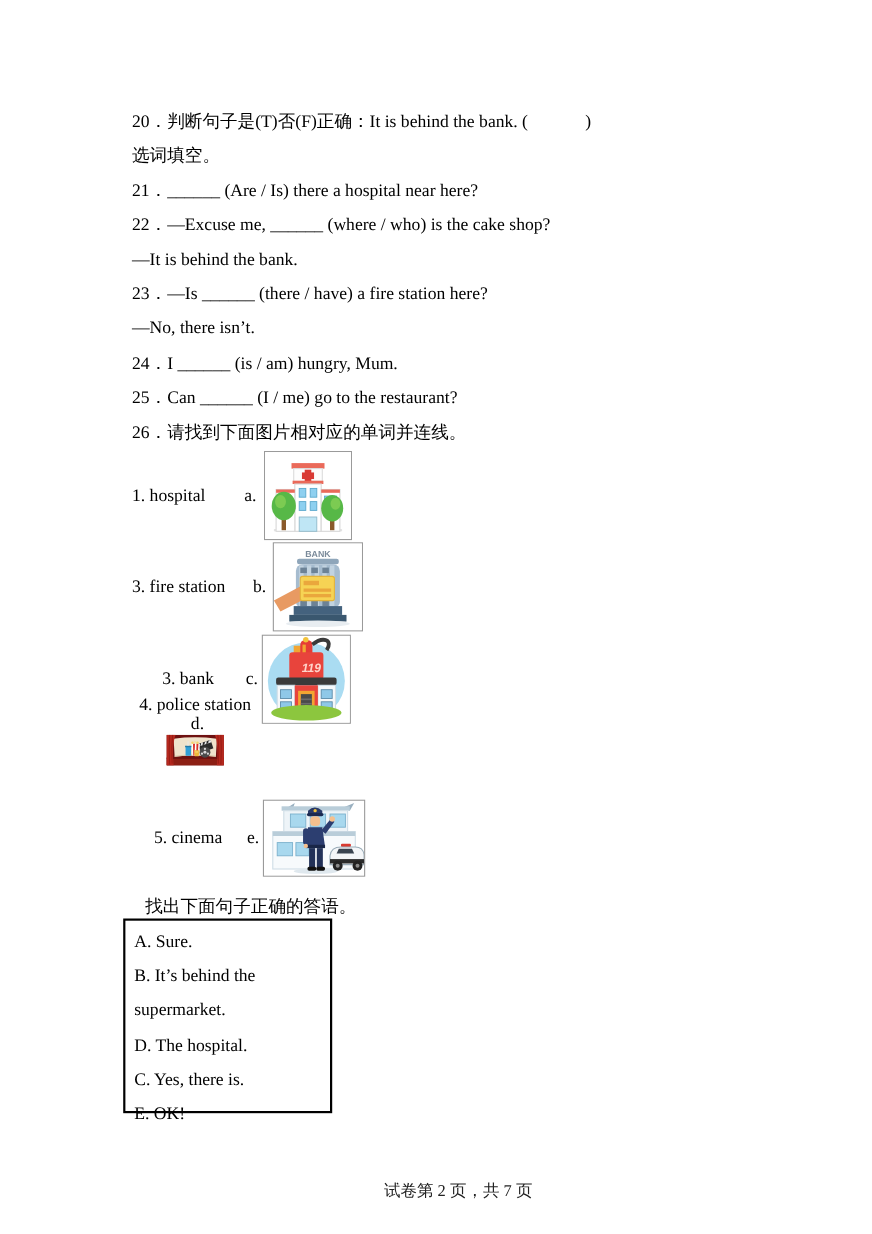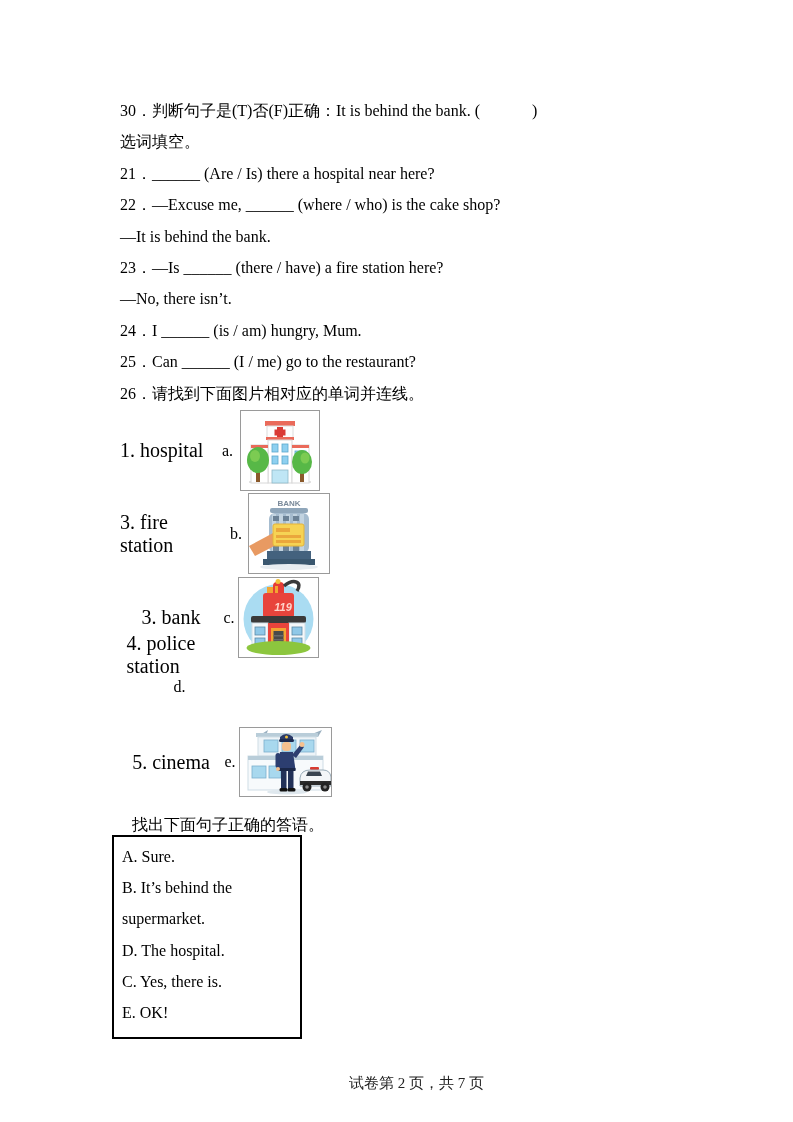--- a/index.html
+++ b/index.html
@@ -3,51 +3,51 @@
 <meta charset="utf-8">
 <style>
   html,body{margin:0;padding:0;}
   body{
     width:793px;height:1122px;background:#ffffff;position:relative;
     font-family:"Liberation Serif","DejaVu Serif",serif;color:#000;overflow:hidden;
   }
   .text-block{position:absolute;left:120px;top:95px;right:70px;}
   .text-block p{margin:0;font-size:16px;line-height:31.4px;white-space:pre-wrap;}
   .mrow{position:absolute;left:120px;display:flex;align-items:center;}
-  .mrow .word{width:102px;font-size:20px;}
+  .mrow .word{width:102px;font-size:16px;}
   .mrow .letter{width:18px;font-size:16px;}
   .imgframe{display:block;border:1px solid #9a9a9a;background:#fff;}
   .imgframe.noborder{border:none;}
   #mrow1{top:410px;height:81px;}
   #mrow2{top:493px;height:81px;}
   #mrow3{top:577px;height:81px;text-align:center;}
   #mrow4{top:632px;height:64px;flex-direction:column;}
   #mrow5{top:727px;height:70px;text-align:center;}
   #mrow2 .letter{margin-left:8px;}
   #mrow3 .letter{margin-left:-2px;}
   #mrow4 .letter{margin-left:10px;}
   #mrow5 .letter{margin-left:-1px;}
   .instr{position:absolute;left:120px;top:797px;margin:12px;font-size:16px;line-height:31.4px;}
   .answer-box{
-    position:absolute;left:112px;top:835px;width:190px;height:204px;
+    position:absolute;left:112px;top:835px;width:190px;height:177px;
     border:2px solid #000;box-sizing:border-box;padding:4px 0 0 8px;
   }
   .answer-box p{margin:0;font-size:16px;line-height:31.2px;white-space:pre-wrap;}
   .footer{position:absolute;top:1072px;left:0;width:100%;text-align:center;
     font-size:15px;line-height:22px;color:#222;padding-left:20px;}
   svg{display:block;}
   svg text{font-family:"Liberation Sans","DejaVu Sans",sans-serif;}
 </style>
 </head>
 <body>
 
 <div>
 
   <div class="text-block">
-    <p>30．判断句子是(T)否(F)正确：It is behind the bank. (             )</p>
+    <p>20．判断句子是(T)否(F)正确：It is behind the bank. (             )</p>
     <p>选词填空。</p>
     <p>21．______ (Are / Is) there a hospital near here?</p>
     <p>22．—Excuse me, ______ (where / who) is the cake shop?</p>
     <p>—It is behind the bank.</p>
     <p>23．—Is ______ (there / have) a fire station here?</p>
     <p>—No, there isn’t.</p>
     <p>24．I ______ (is / am) hungry, Mum.</p>
     <p>25．Can ______ (I / me) go to the restaurant?</p>
     <p>26．请找到下面图片相对应的单词并连线。</p>
   </div>

